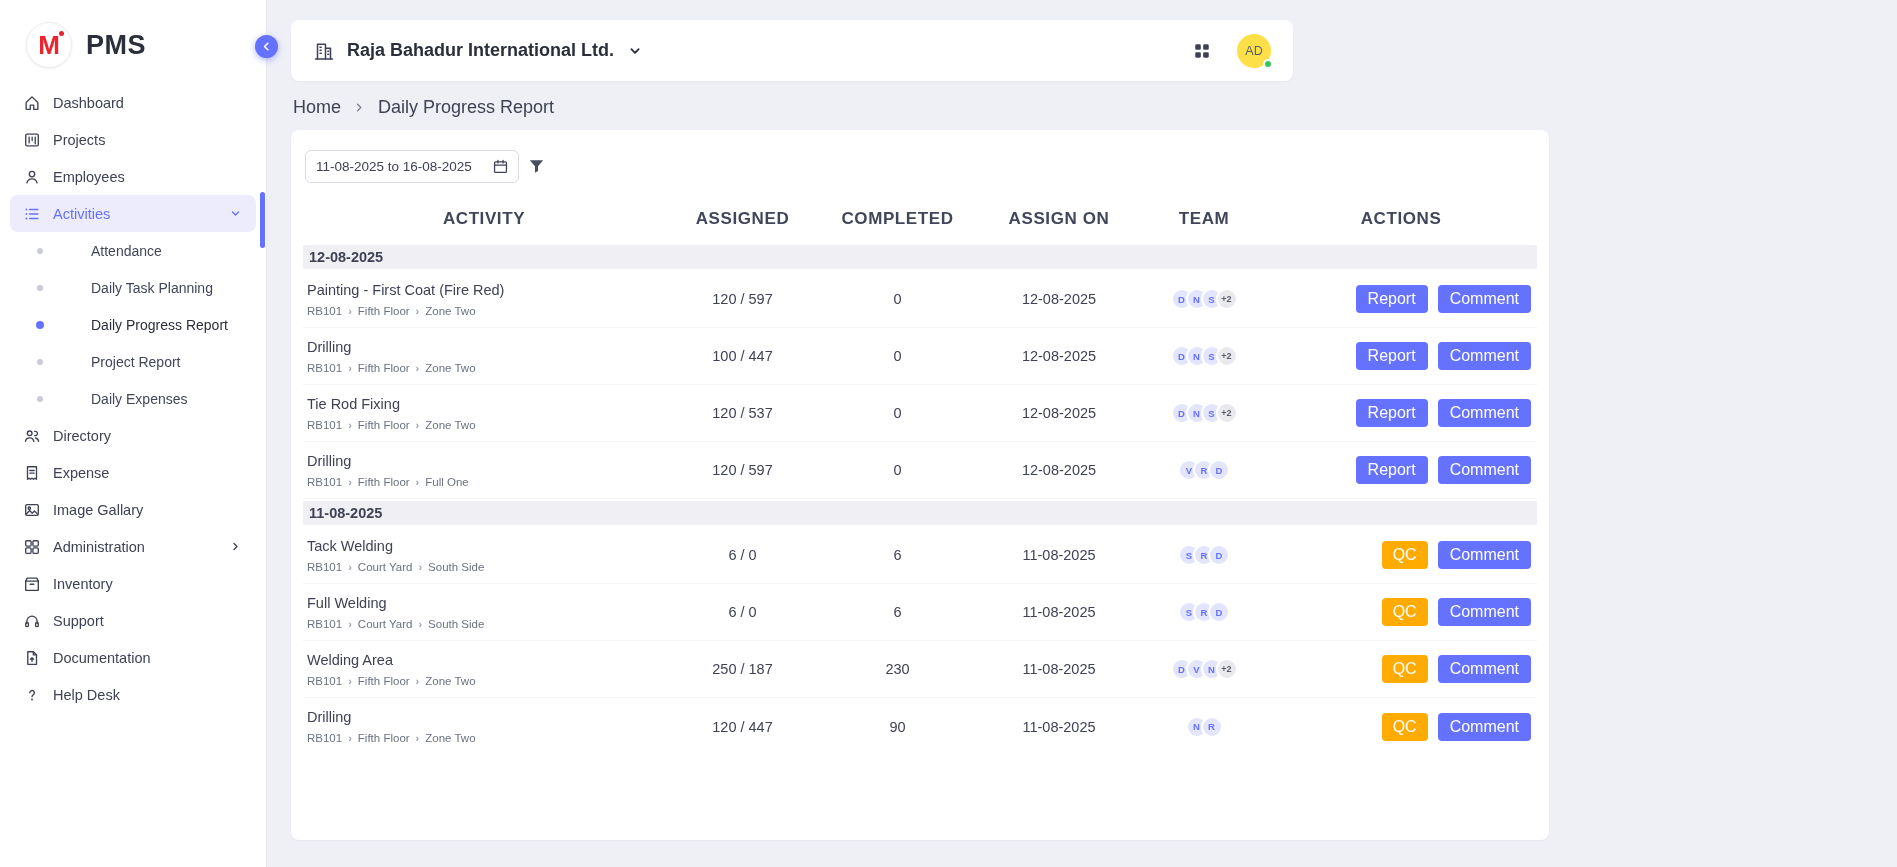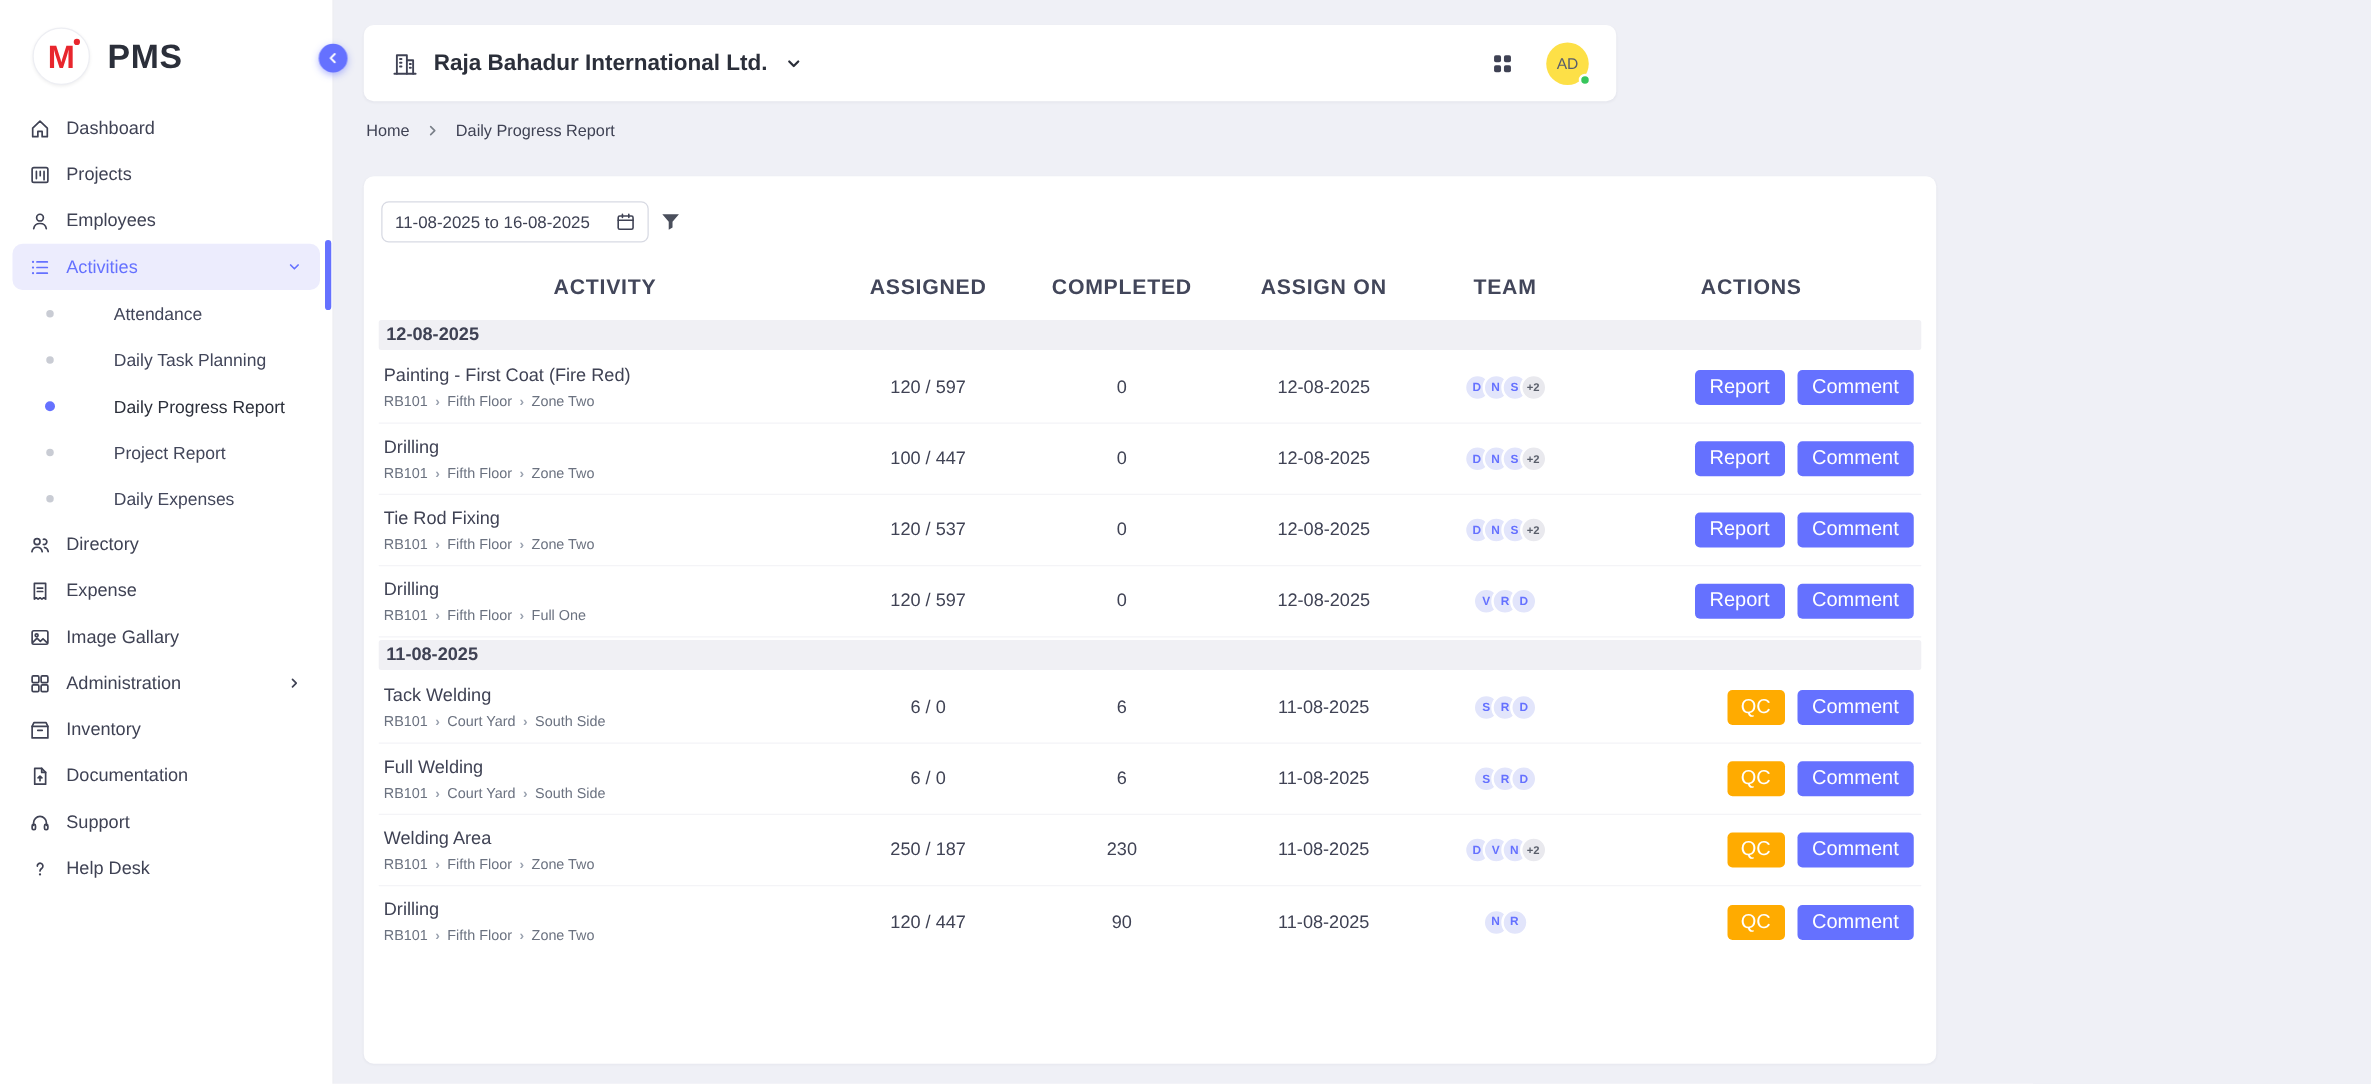--- a/index.html
+++ b/index.html
@@ -29,21 +29,21 @@
   .scroll-thumb { position:absolute; right:1px; top:192px; width:5px; height:56px; border-radius:3px; background:var(--c-primary,#6571ff); }
   .collapse-btn { position:fixed; left:255px; top:35px; width:23px; height:23px; border-radius:50%; background:var(--c-primary,#6571ff); color:#fff; border:none; z-index:10; display:flex; align-items:center; justify-content:center; cursor:pointer; box-shadow:0 2px 6px rgba(101,113,255,.5); }
   
   .main { margin-left:267px; padding:20px 0 0 24px; }
   .topbar { width:1002px; height:61px; background:#fff; border-radius:8px; display:flex; align-items:center; justify-content:space-between; padding:0 22px; box-shadow:0 1px 2px rgba(20,20,40,.04); }
   .company { display:flex; align-items:center; gap:12px; font-size:18px; font-weight:700; color:#2b2f3a; cursor:pointer; }
   .topbar-right { display:flex; align-items:center; gap:26px; }
   .icon-btn { display:flex; align-items:center; cursor:pointer; background:none; border:none; color:#3f4254; }
   .avatar { width:34px; height:34px; border-radius:50%; background:#fde047; color:#585d6b; font-size:12.5px; font-weight:400; display:flex; align-items:center; justify-content:center; position:relative; cursor:pointer; }
   .status-dot { position:absolute; bottom:-1px; right:-2px; width:10px; height:10px; border-radius:50%; background:var(--c-success,#37c65c); border:2px solid #fff; }
-  .breadcrumb { display:flex; align-items:center; gap:12px; padding:16px 2px 29px; font-size:13px; color:#3f4254; }
+  .breadcrumb { display:flex; align-items:center; gap:12px; padding:16px 2px 12px; font-size:18px; color:#3f4254; }
   .content-card { width:1258px; background:#fff; border-radius:8px; padding:12px 12px 24px; min-height:710px; box-shadow:0 1px 2px rgba(20,20,40,.04); }
   .filter-row { display:flex; align-items:center; gap:8px; padding:8px 2px 10px; }
   .date-input { width:214px; height:33px; border:1px solid #d8dae3; border-radius:6px; display:flex; align-items:center; justify-content:space-between; padding:0 9px 0 10px; font-size:13.5px; color:#3f4254; background:#fff; cursor:pointer; }
   
   .grid-table { margin-top:6px; }
   .thead, .trow { display:grid; grid-template-columns:362px 155px 155px 168px 122px 1fr; }
   .thead { padding:10px 0 14px; }
   .th { text-align:center; font-size:17px; font-weight:700; color:#42465a; letter-spacing:.6px; }
   .group-row { background:#f0f0f4; font-weight:700; font-size:14.5px; color:#3f4254; padding:4px 6px; border-radius:2px; margin:2px 0; }
   .trow { align-items:center; min-height:57px; border-bottom:1px solid #f4f4f7; }
@@ -182,36 +182,36 @@
           <svg viewBox="0 0 20 20" width="18" height="18" fill="none" stroke="currentColor" stroke-width="1.5" stroke-linecap="round" stroke-linejoin="round">
             <path d="M3 6.8h14V17H3z"></path>
             <path d="M3 6.8l1.6-3.3h10.8L17 6.8M8 10.3h4"></path>
           </svg>
         </span>
         <span>Inventory</span>
       </div>
       <div class="nav-item">
         <span class="nav-icon">
           <svg viewBox="0 0 20 20" width="18" height="18" fill="none" stroke="currentColor" stroke-width="1.5" stroke-linecap="round" stroke-linejoin="round">
+            <path d="M4.3 12.5v-2.2a5.7 5.7 0 0111.4 0v2.2"></path>
+            <rect x="3" y="11.7" width="3" height="4.6" rx="1.3"></rect>
+            <rect x="14" y="11.7" width="3" height="4.6" rx="1.3"></rect>
+          </svg>
+        </span>
+        <span>Support</span>
+      </div>
+      <div class="nav-item">
+        <span class="nav-icon">
+          <svg viewBox="0 0 20 20" width="18" height="18" fill="none" stroke="currentColor" stroke-width="1.5" stroke-linecap="round" stroke-linejoin="round">
             <path d="M5.3 3h6.2l3.5 3.5V17H5.3z"></path>
             <path d="M11.5 3v3.6h3.5"></path>
             <path d="M10 14v-4M8.3 11.5L10 9.8l1.7 1.7"></path>
           </svg>
         </span>
         <span>Documentation</span>
-      </div>
-      <div class="nav-item">
-        <span class="nav-icon">
-          <svg viewBox="0 0 20 20" width="18" height="18" fill="none" stroke="currentColor" stroke-width="1.5" stroke-linecap="round" stroke-linejoin="round">
-            <path d="M4.3 12.5v-2.2a5.7 5.7 0 0111.4 0v2.2"></path>
-            <rect x="3" y="11.7" width="3" height="4.6" rx="1.3"></rect>
-            <rect x="14" y="11.7" width="3" height="4.6" rx="1.3"></rect>
-          </svg>
-        </span>
-        <span>Support</span>
       </div>
       <div class="nav-item">
         <span class="nav-icon">
           <svg viewBox="0 0 20 20" width="18" height="18" fill="none" stroke="currentColor" stroke-width="1.5" stroke-linecap="round" stroke-linejoin="round">
             <path d="M7.6 7.6a2.5 2.5 0 114.2 1.8c-.9.8-1.8 1.3-1.8 2.6"></path>
             <circle cx="10" cy="15" r="1" fill="currentColor" stroke="none"></circle>
           </svg>
         </span>
         <span>Help Desk</span>
       </div>

